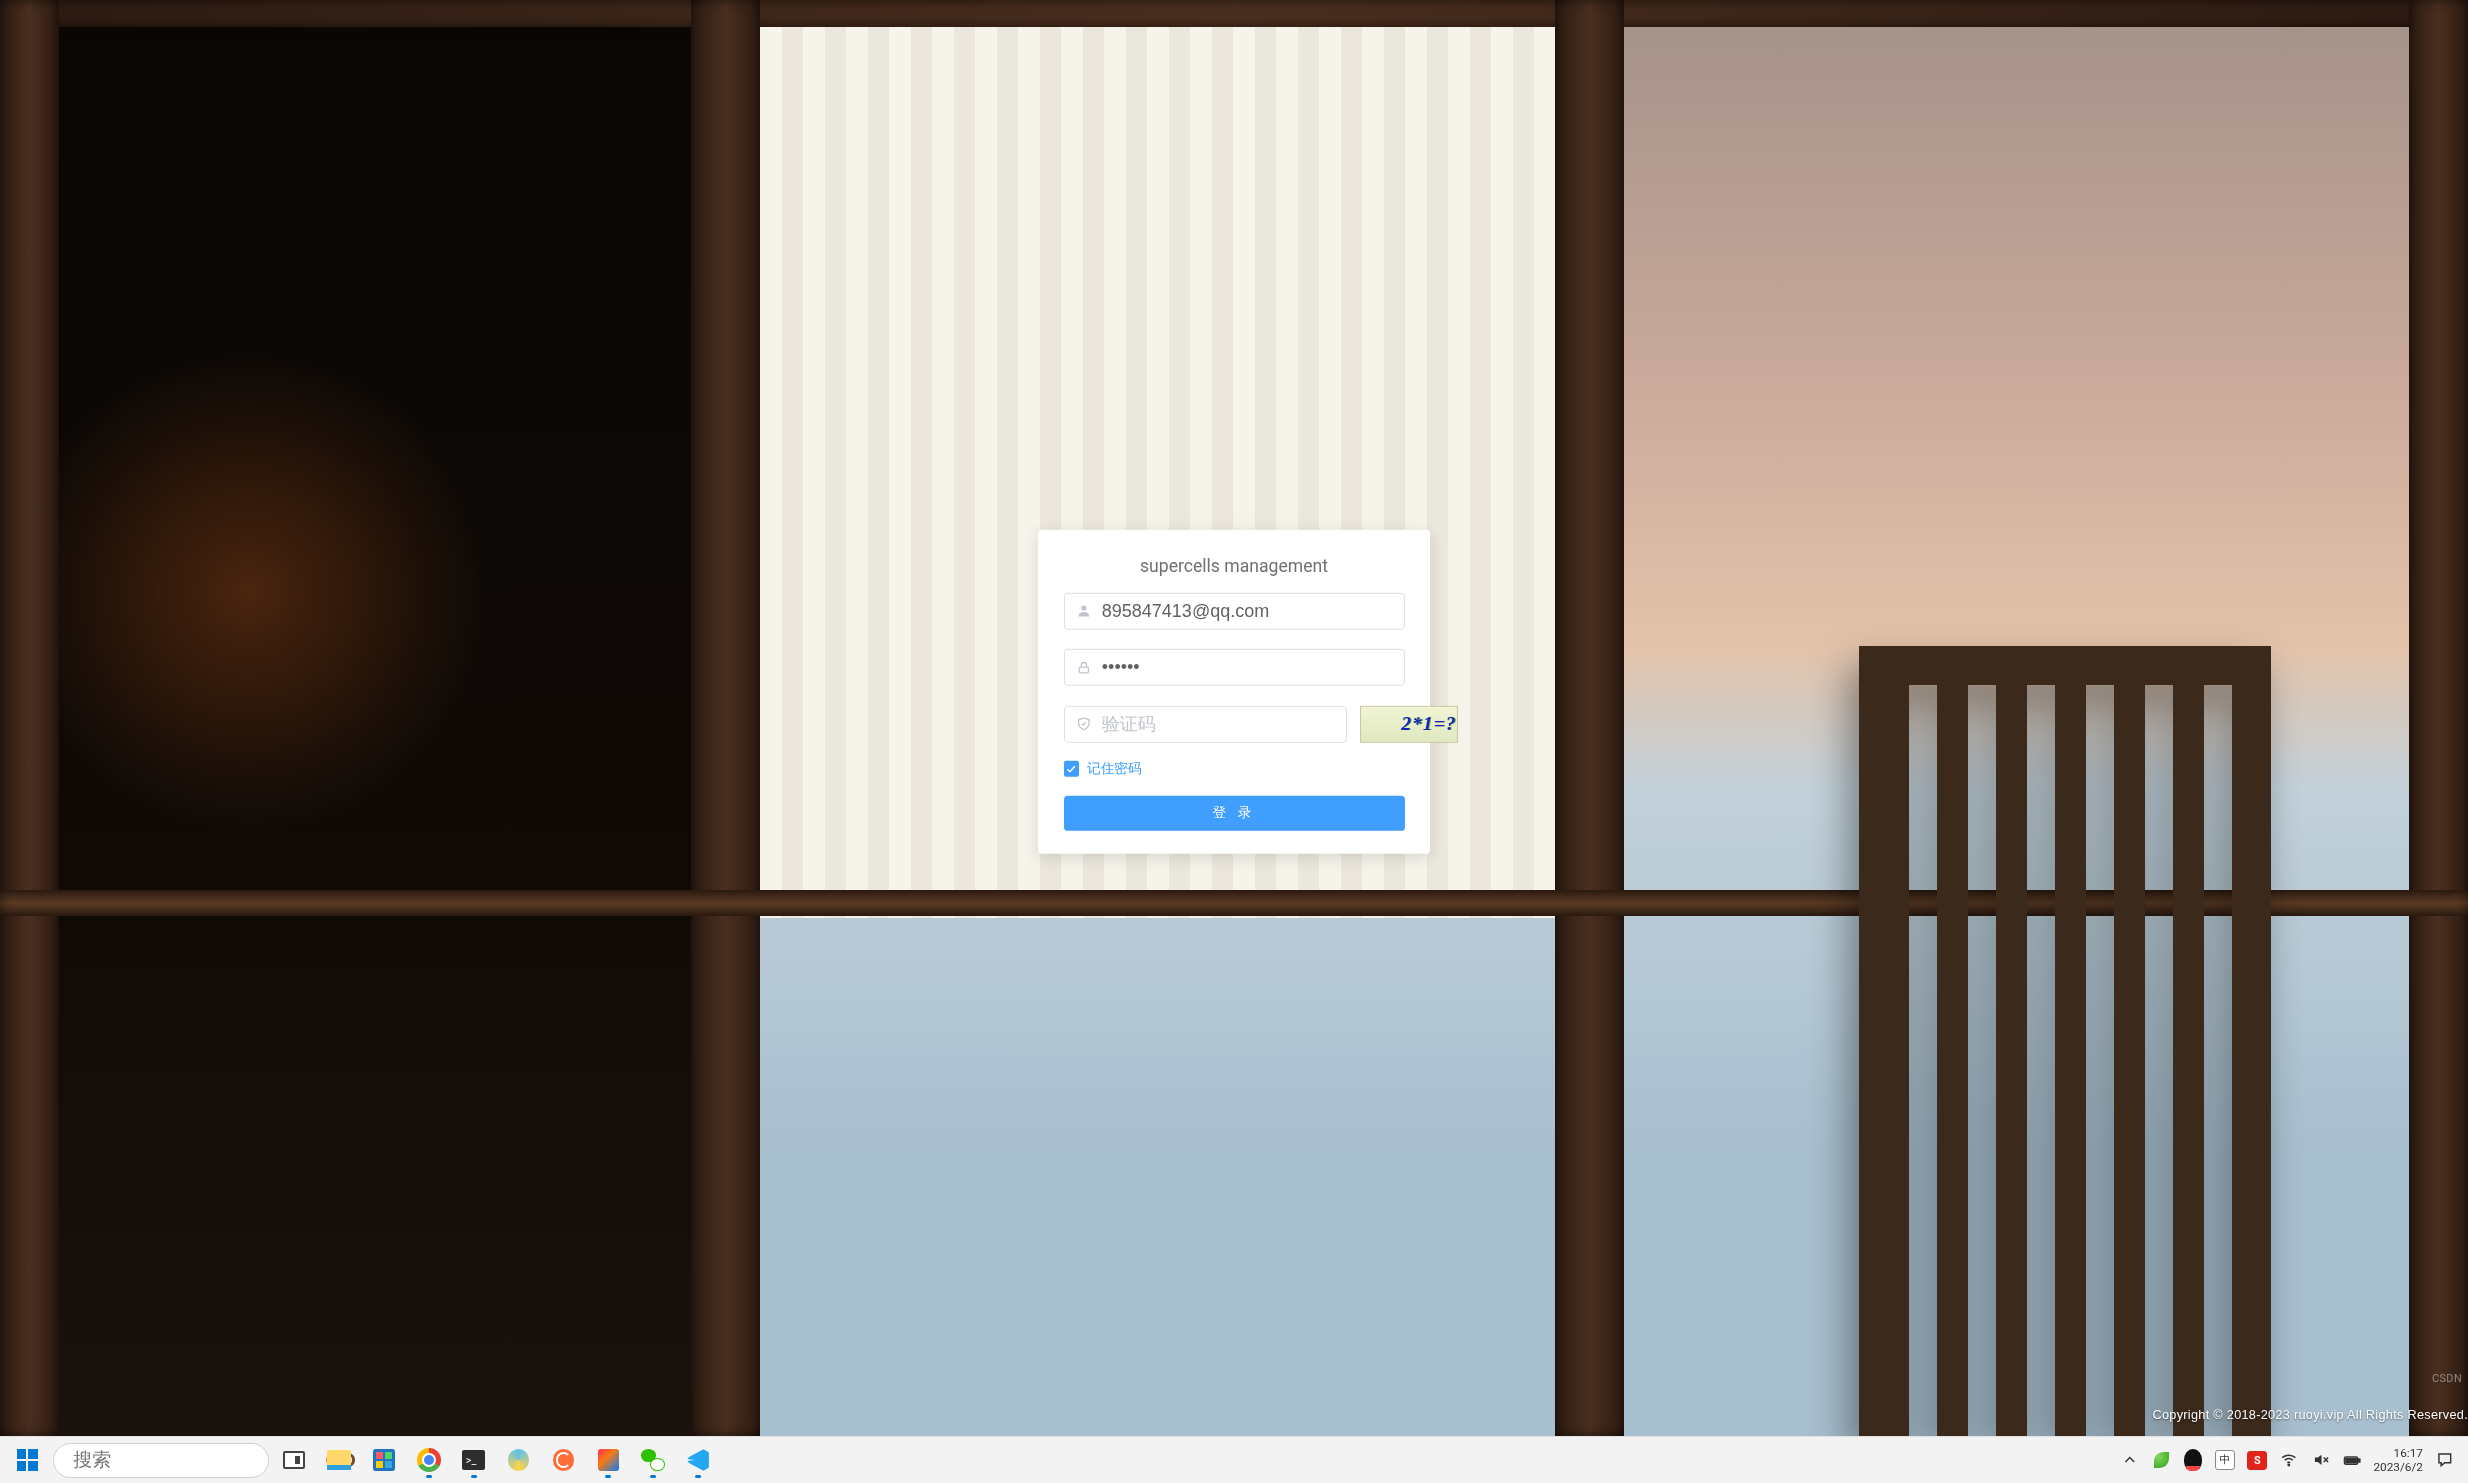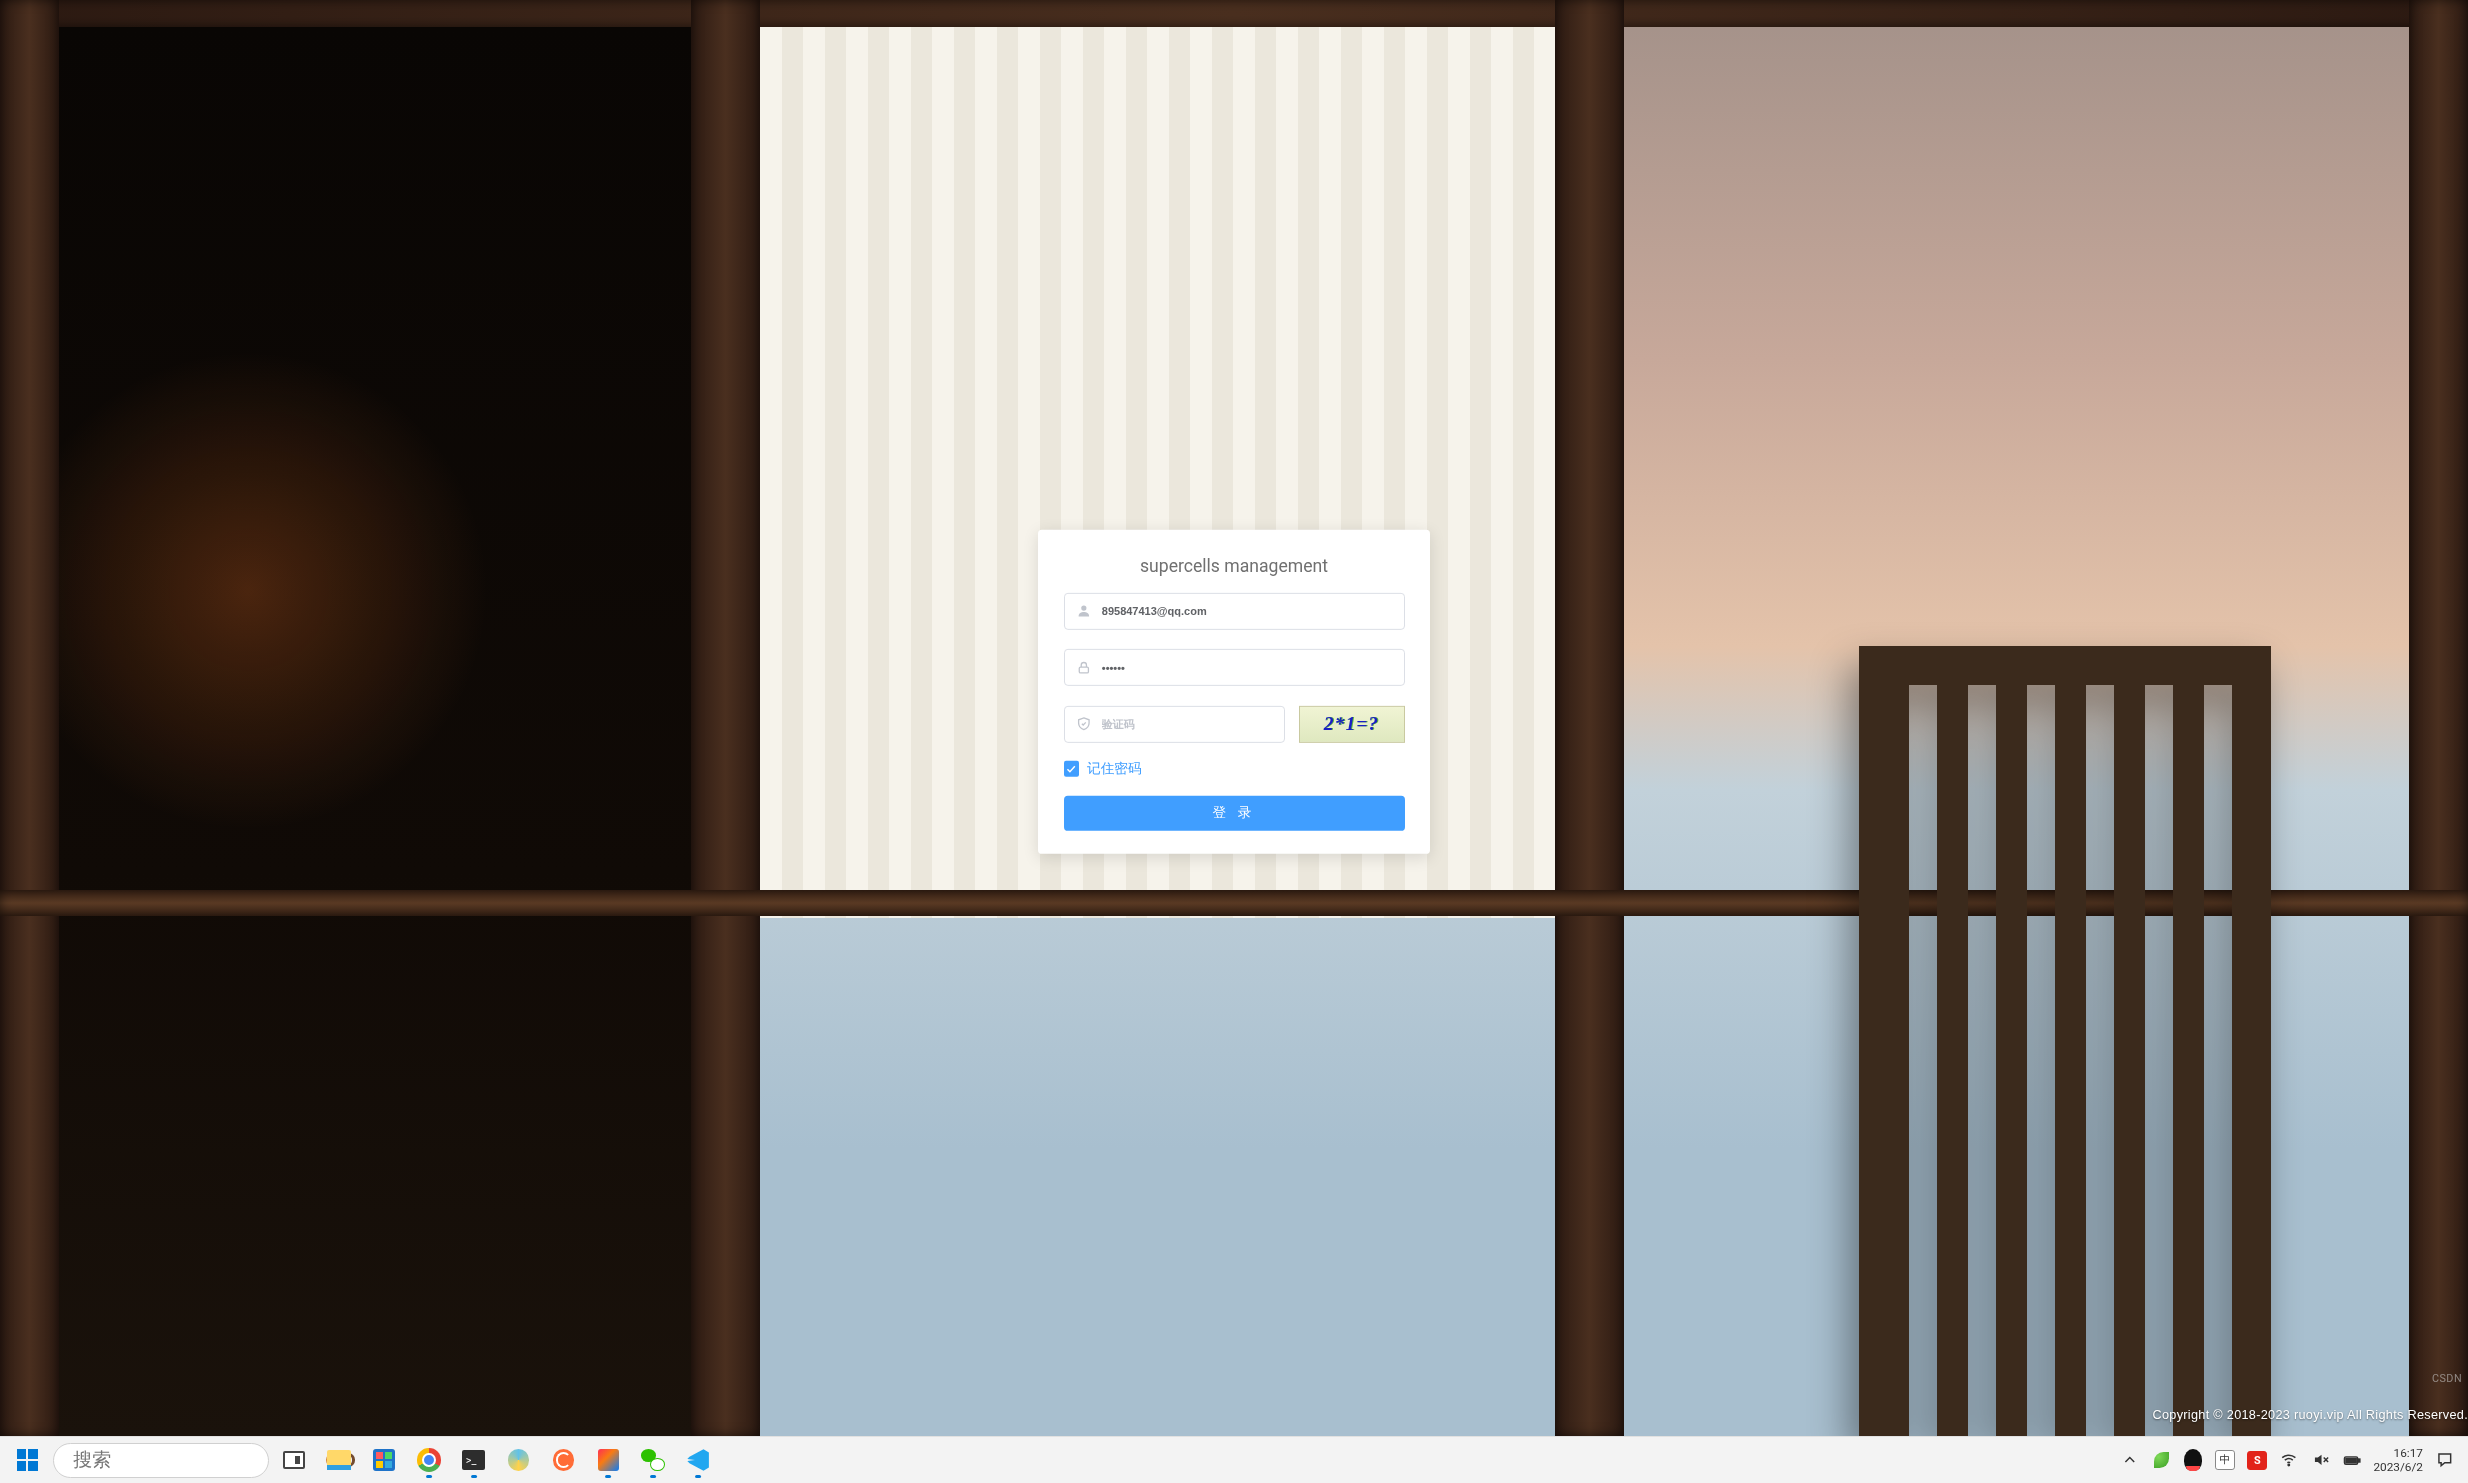--- a/index.html
+++ b/index.html
@@ -59,34 +59,35 @@
   margin-bottom:17px;
 }
 .field{
   display:flex; align-items:center;
   border:1px solid #dcdfe6; border-radius:3.9px;
   height:37px; padding:0 11.8px; margin-bottom:19.6px;
   color:#606266;
 }
 .field .icon{ width:15.7px; height:15.7px; color:#c0c4cc; margin-right:9.8px; flex:none; }
 .field input{
-  border:none; outline:none; flex:1; font-size:11px; color:#606266;
-  background:transparent; height:100%;font-weight:bold;
+  border:none; outline:none; flex:1; font-size:18px; color:#606266;
+  background:transparent; height:100%;
 }
 .field input::placeholder{ color:#c0c4cc; }
 .captcha-row{ display:flex; gap:13.7px; margin-bottom:17.6px; }
 .captcha-row .field{ flex:1; margin-bottom:0; }
 .captcha-img{
   width:106px; height:37px; border:1px solid #c9c9a0;
   background:linear-gradient(180deg,#f0f4d4,#dfe8bf);
   display:flex; align-items:center; justify-content:center;
   font-family:"Comic Sans MS",cursive; font-weight:700; font-size:19.6px;
   color:#1a1ec4; letter-spacing:1px; font-style:italic;
   text-shadow:1px 0 #5bbb3a;
   cursor:pointer;
+  padding-left:40px;
 }
 .remember{
   display:flex; align-items:center; gap:7.8px; margin-bottom:17.6px;
   font-size:13.7px; color:#409eff;
 }
 .remember .cb{
   width:15.7px; height:15.7px; border-radius:2px; background:#409eff;
   display:flex; align-items:center; justify-content:center; cursor:pointer;
 }
 .remember .cb svg{ width:11.8px; height:11.8px; stroke:#fff; stroke-width:3; fill:none; }

